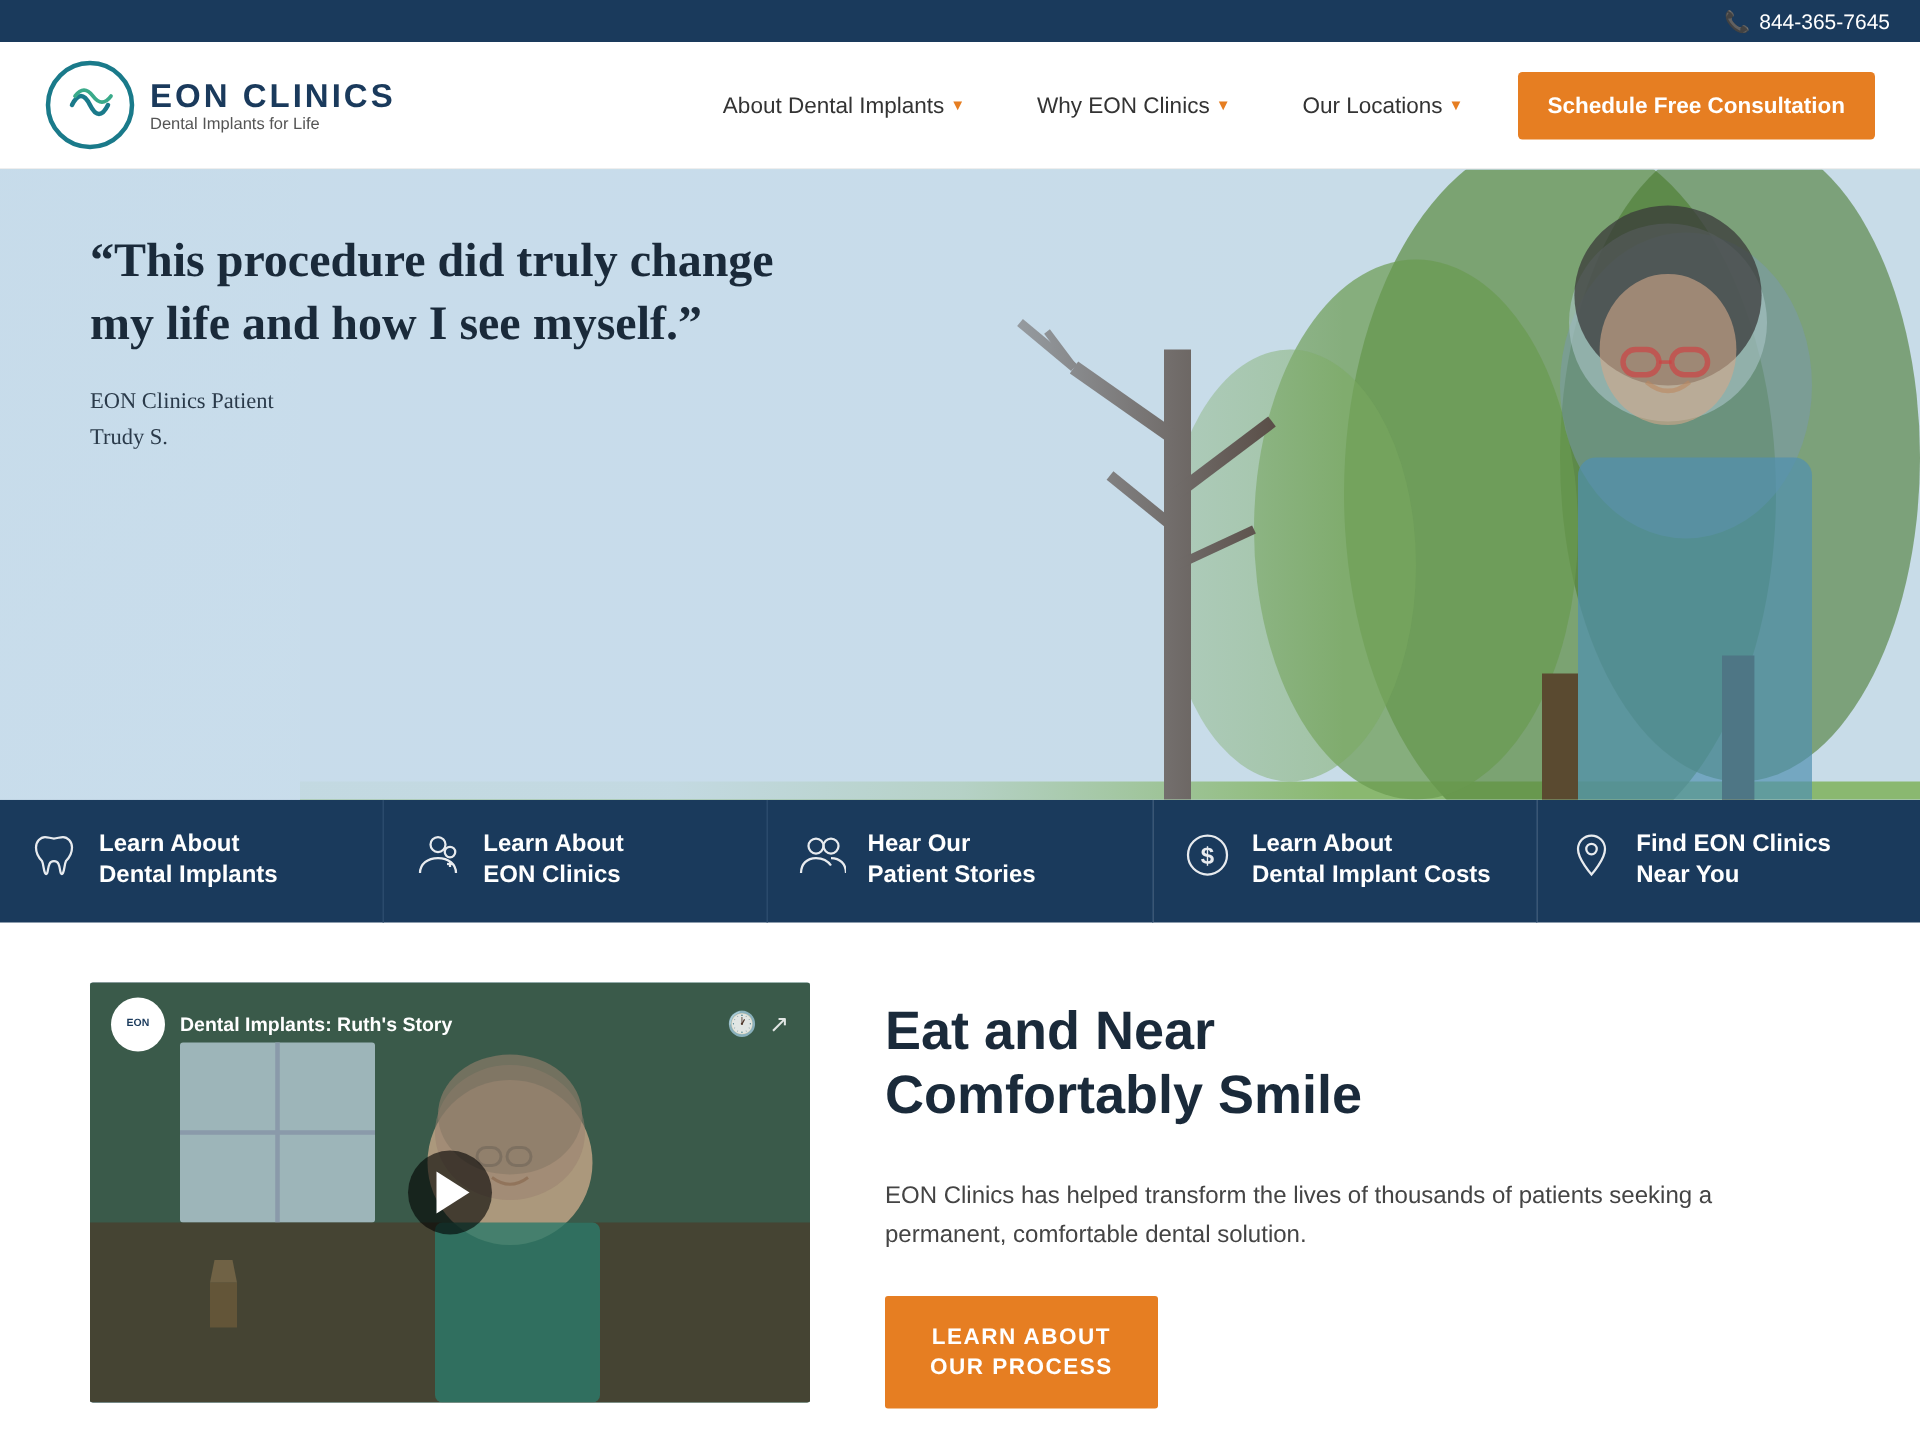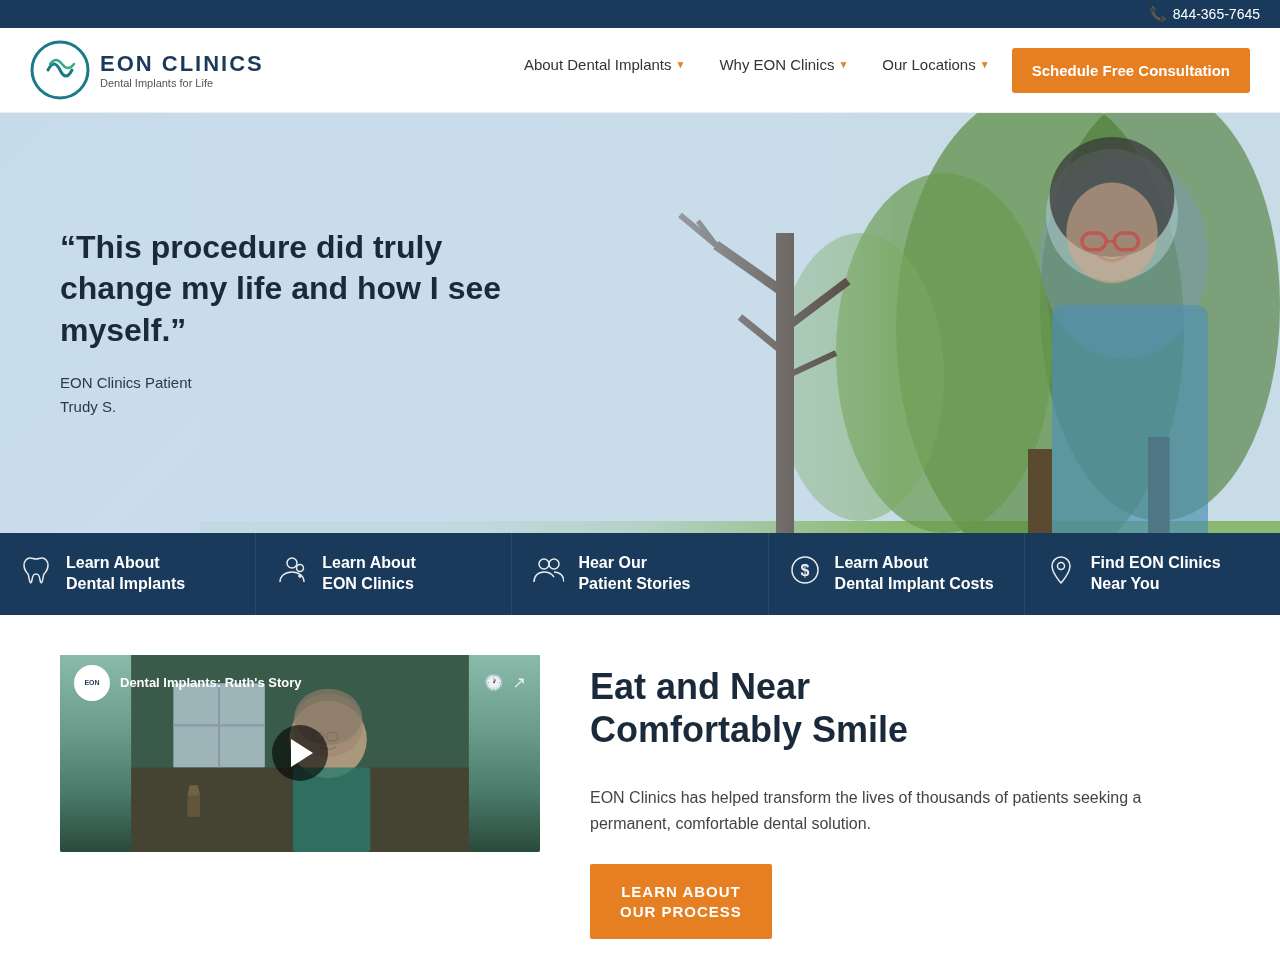--- a/index.html
+++ b/index.html
@@ -46,22 +46,22 @@
       font-weight: bold;
       color: #1a3a5c;
       letter-spacing: 2px;
     }
     .logo-text .tagline {
       font-size: 11px;
       color: #555;
     }
     .nav {
       display: flex;
-      align-items: flex-start;
-      gap: 10px;
+      align-items: center;
+      gap: 24px;
     }
     .nav-item {
       color: #333;
       font-size: 15px;
       padding: 8px 12px;
       cursor: pointer;
       display: flex;
       align-items: center;
       gap: 4px;
       text-decoration: none;
@@ -84,21 +84,22 @@
 
     
     .hero {
       position: relative;
       width: 1280px;
       height: 420px;
       background: linear-gradient(to right, rgba(200,220,240,0.85) 40%, rgba(180,210,230,0.3) 70%, transparent 100%),
                   linear-gradient(to bottom, #a8c8d8, #c8dce8);
       overflow: hidden;
       display: flex;
-      align-items: center;
+      align-items: flex-start;
+      font-family: Liberation Serif, serif;
     }
     .hero-bg {
       position: absolute;
       top: 0; left: 0; right: 0; bottom: 0;
       background: linear-gradient(135deg, #b8d4e0 0%, #d0e8f0 30%, #c4dce8 60%, #e0eed8 100%);
       z-index: 0;
     }
     .hero-content {
       position: relative;
       z-index: 2;
@@ -157,21 +158,21 @@
     }
 
     
     .video-container {
       width: 480px;
       flex-shrink: 0;
       position: relative;
     }
     .video-thumb {
       width: 480px;
-      height: 197px;
+      height: 280px;
       background: linear-gradient(135deg, #2a3a4a 0%, #4a6a7a 40%, #6a8a8a 60%, #5a7a6a 100%);
       position: relative;
       border-radius: 2px;
       overflow: hidden;
       display: flex;
       align-items: center;
       justify-content: center;
     }
     .video-person-bg {
       position: absolute;

